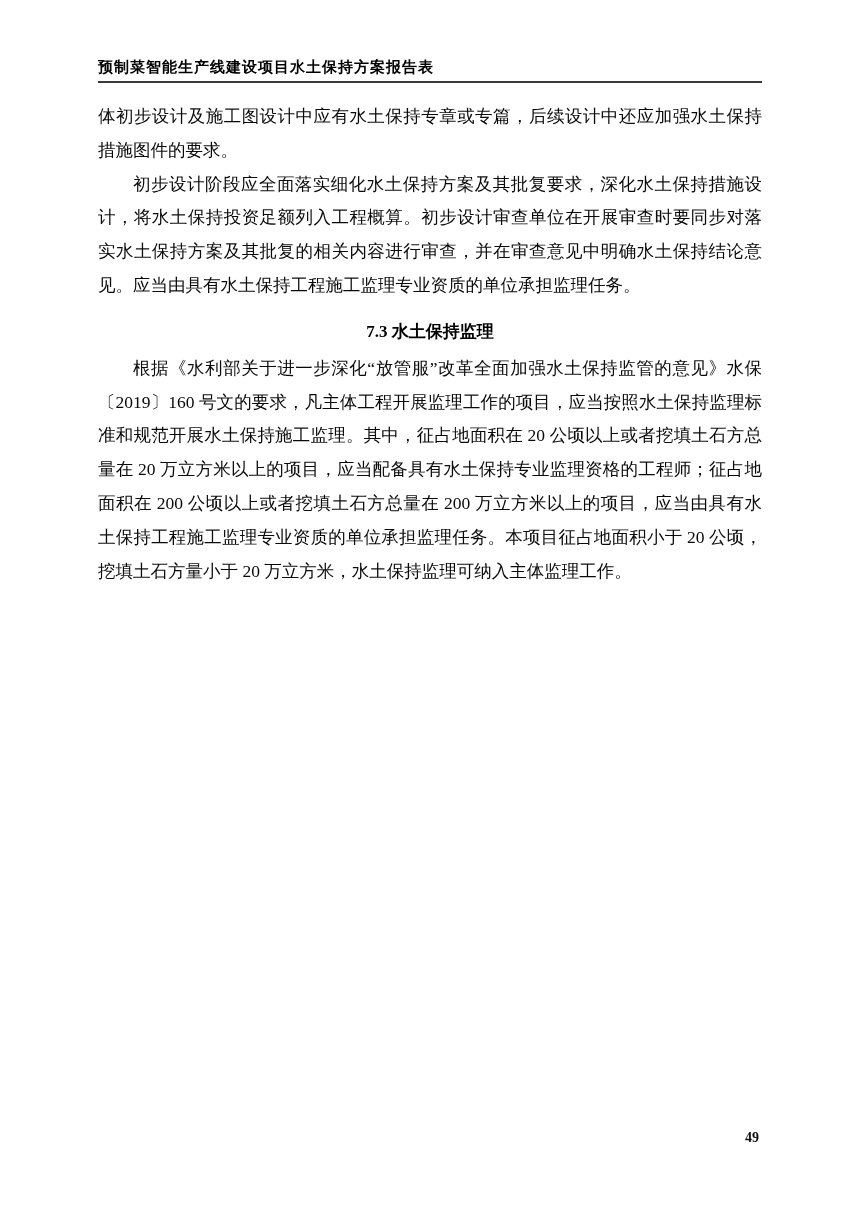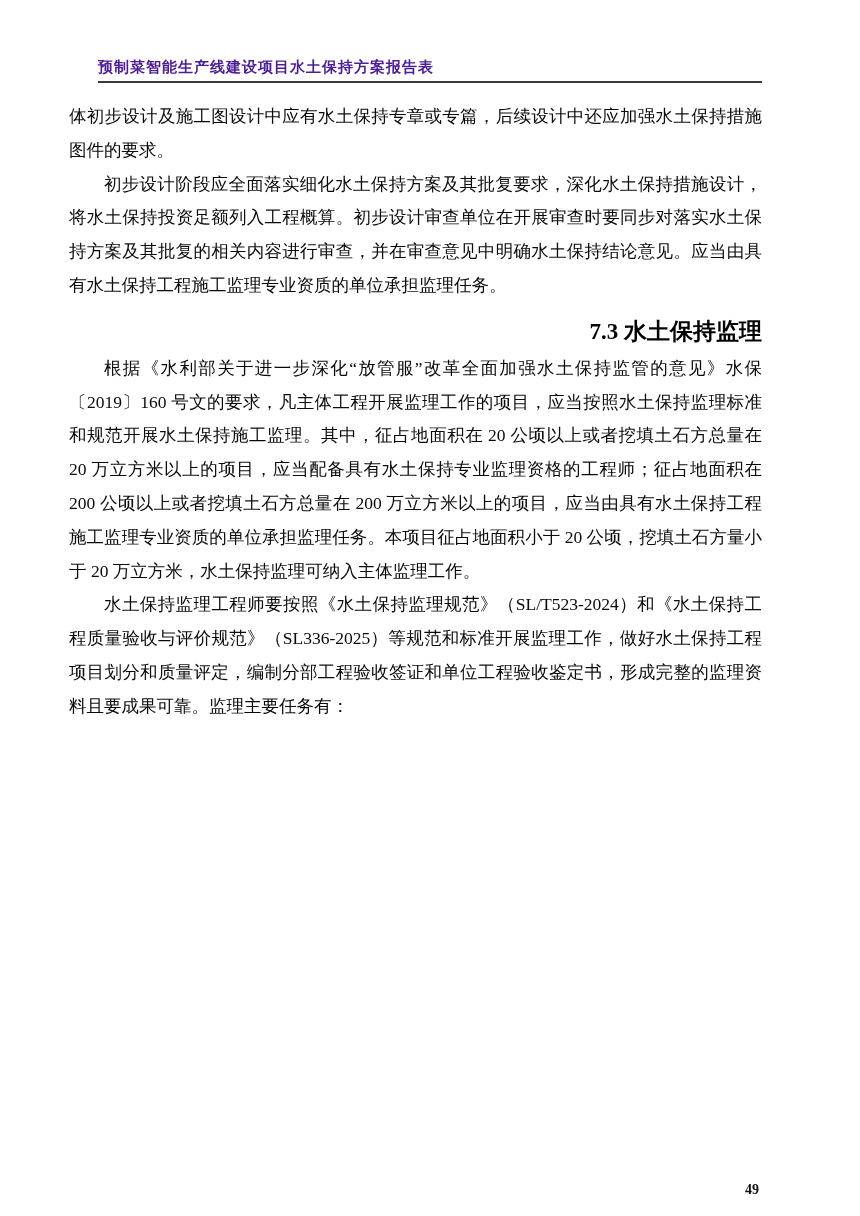--- a/index.html
+++ b/index.html
@@ -20,56 +20,56 @@
   
   .running-header {
     margin: 0 98px;
     padding-top: 57px;
   }
   .running-header .header-title {
     font-size: 15px;
     font-weight: bold;
     letter-spacing: 1px;
     line-height: 20px;
-    color: #4c1d95;
+    color: #000000;
   }
   .header-rule {
     margin-top: 4px;
     border-bottom: 2px solid #3a3a3a;
     height: 0;
     width: 100%;
   }
   
   .doc-body {
-    margin: 17px 98px 0 69px;
+    margin: 17px 98px 0 98px;
     font-size: 17.5px;
     line-height: 33.8px;
     text-align: justify;
     color: #0a0a0a;
   }
   .doc-body p {
     margin: 0;
     text-indent: 2em;
   }
   .doc-body p.continuation {
     text-indent: 0;
   }
   .section-heading {
-    font-size: 23px;
+    font-size: 17px;
     font-weight: bold;
     line-height: 25px;
     margin: 16px 0 8px 0;
-    text-align: right;
+    text-align: center;
     text-indent: 0;
     color: #000000;
   }
   
   .page-number {
     position: absolute;
-    top: 1182px;
+    top: 1130px;
     right: 101px;
     font-size: 14px;
     font-weight: bold;
     color: #111111;
   }
 </style>
 </head>
 <body>
 
 <div class="page">
@@ -77,18 +77,17 @@
   <header class="running-header">
     <div class="header-title">预制菜智能生产线建设项目水土保持方案报告表</div>
     <div class="header-rule"></div>
   </header>
 
   <main class="doc-body">
     <p class="continuation">体初步设计及施工图设计中应有水土保持专章或专篇，后续设计中还应加强水土保持措施图件的要求。</p>
     <p>初步设计阶段应全面落实细化水土保持方案及其批复要求，深化水土保持措施设计，将水土保持投资足额列入工程概算。初步设计审查单位在开展审查时要同步对落实水土保持方案及其批复的相关内容进行审查，并在审查意见中明确水土保持结论意见。应当由具有水土保持工程施工监理专业资质的单位承担监理任务。</p>
     <h2 class="section-heading">7.3 水土保持监理</h2>
     <p>根据《水利部关于进一步深化“放管服”改革全面加强水土保持监管的意见》水保〔2019〕160 号文的要求，凡主体工程开展监理工作的项目，应当按照水土保持监理标准和规范开展水土保持施工监理。其中，征占地面积在 20 公顷以上或者挖填土石方总量在 20 万立方米以上的项目，应当配备具有水土保持专业监理资格的工程师；征占地面积在 200 公顷以上或者挖填土石方总量在 200 万立方米以上的项目，应当由具有水土保持工程施工监理专业资质的单位承担监理任务。本项目征占地面积小于 20 公顷，挖填土石方量小于 20 万立方米，水土保持监理可纳入主体监理工作。</p>
-    <p>水土保持监理工程师要按照《水土保持监理规范》（SL/T523-2024）和《水土保持工程质量验收与评价规范》（SL336-2025）等规范和标准开展监理工作，做好水土保持工程项目划分和质量评定，编制分部工程验收签证和单位工程验收鉴定书，形成完整的监理资料且要成果可靠。监理主要任务有：</p>
   </main>
 
   <div class="page-number">49</div>
 
 </div>
 
 </body></html>

